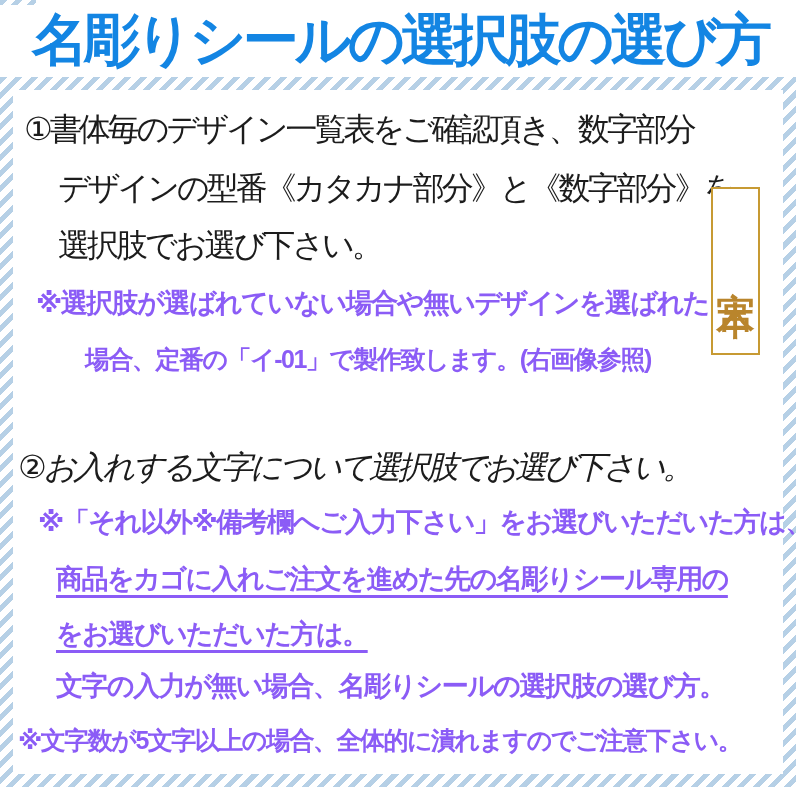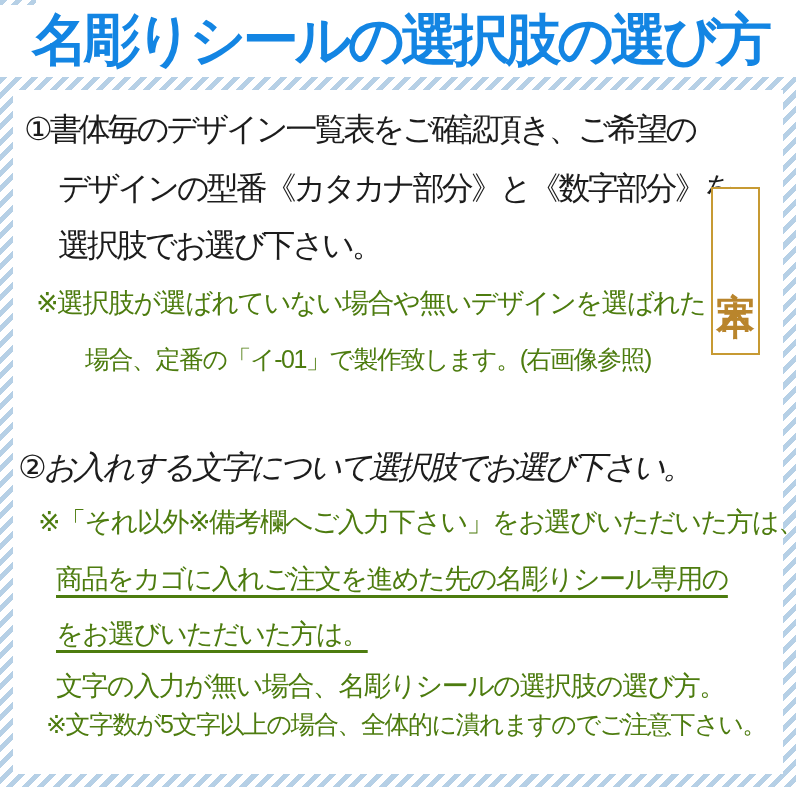--- a/index.html
+++ b/index.html
@@ -28,21 +28,21 @@
   .frame-inner{
     position:absolute;left:13px;top:13px;right:13px;bottom:13px;
     background:#ffffff;
   }
   
   .line{position:absolute;white-space:nowrap;}
   .black{
     color:#1c1c1c;font-size:32px;letter-spacing:-3px;font-weight:400;
   }
   .red{
-    color:#4d7c0f;font-weight:normal;font-size:27px;letter-spacing:-1.5px;
+    color:#8b5cf6;font-weight:bold;font-size:27px;letter-spacing:-1.5px;
   }
   .red-small{font-size:25px;}
   .u{
     text-decoration:underline;
     text-decoration-thickness:2.5px;
     text-underline-offset:7px;
   }
   
   .plate{
     position:absolute;left:711px;top:187px;width:45px;height:164px;
@@ -60,31 +60,31 @@
 <body>
 
 <div class="top-sliver stripe"></div>
 
 <div class="title">名彫りシールの選択肢の選び方</div>
 
 <div class="frame stripe">
   <div class="frame-inner"></div>
 </div>
 
-<div class="line black" style="left:24px;top:108px;">①書体毎のデザイン一覧表をご確認頂き、ご希望の</div>
+<div class="line black" style="left:24px;top:108px;">①書体毎のデザイン一覧表をご確認頂き、数字部分</div>
 <div class="line black" style="left:58px;top:167px;">デザインの型番《カタカナ部分》と《数字部分》を</div>
 <div class="line black" style="left:58px;top:224px;">選択肢でお選び下さい。</div>
 
 <div class="line red" style="left:36px;top:285px;">※選択肢が選ばれていない場合や無いデザインを選ばれた</div>
 <div class="line red red-small" style="left:57px;top:343px;margin-left:28px;">場合、定番の「イ-01」で製作致します。(右画像参照)</div>
 
 <div class="plate">
   <div class="plate-text">宮本</div>
 </div>
 
 <div class="line black" style="left:18px;top:446px;font-style:italic;">②お入れする文字について選択肢でお選び下さい。</div>
 
 <div class="line red" style="left:38px;top:504px;">※「それ以外※備考欄へご入力下さい」をお選びいただいた方は、</div>
 <div class="line red u" style="left:56px;top:561px;">商品をカゴに入れご注文を進めた先の名彫りシール専用の</div>
 <div class="line red u" style="left:56px;top:616px;">をお選びいただいた方は。</div>
 <div class="line red" style="left:56px;top:668px;">文字の入力が無い場合、名彫りシールの選択肢の選び方。</div>
 
-<div class="line red red-small" style="left:18px;top:708px;margin-left:28px;">※文字数が5文字以上の場合、全体的に潰れますのでご注意下さい。</div>
+<div class="line red red-small" style="left:18px;top:724px;">※文字数が5文字以上の場合、全体的に潰れますのでご注意下さい。</div>
 
 </body></html>

